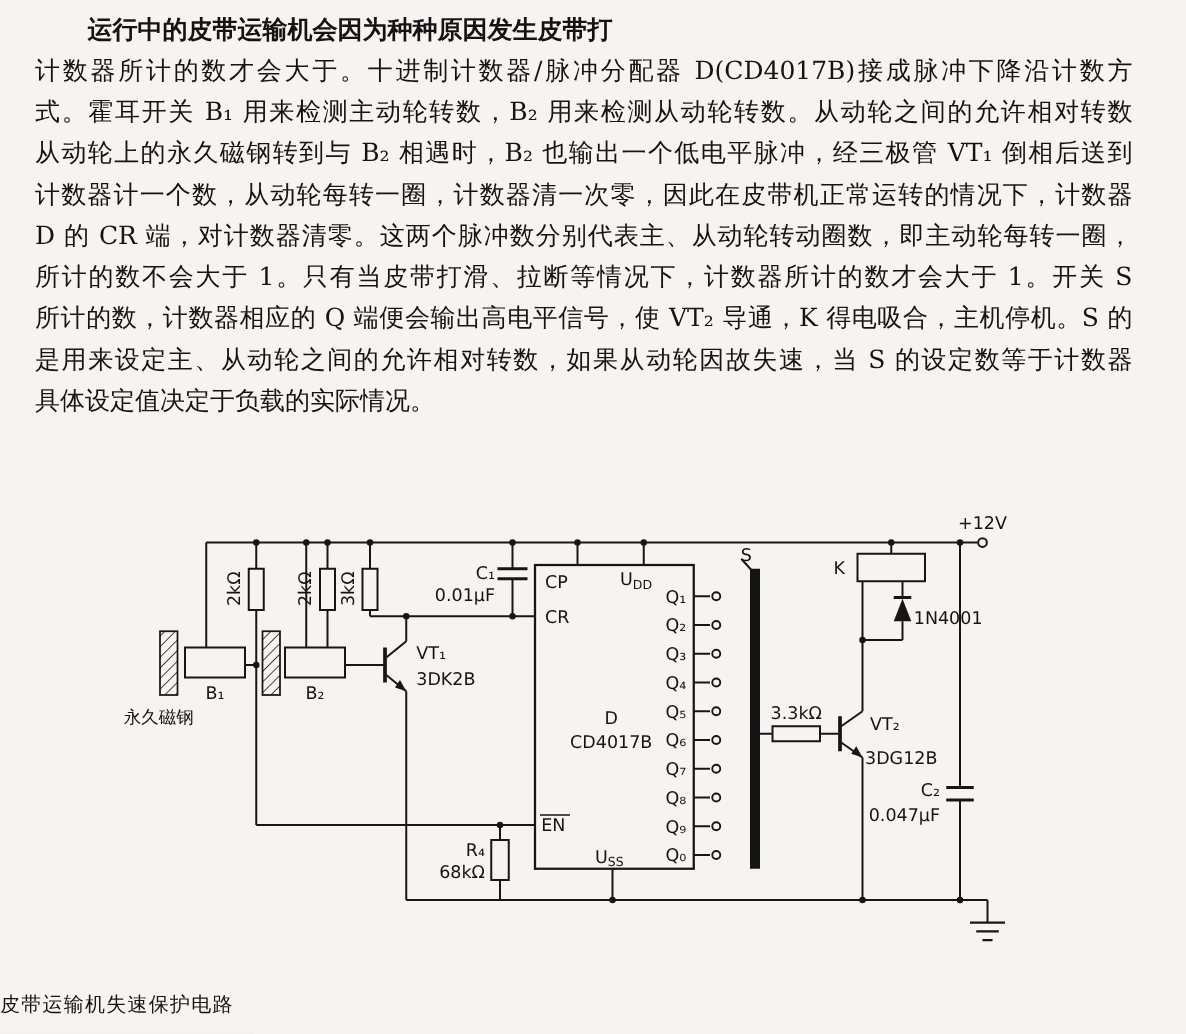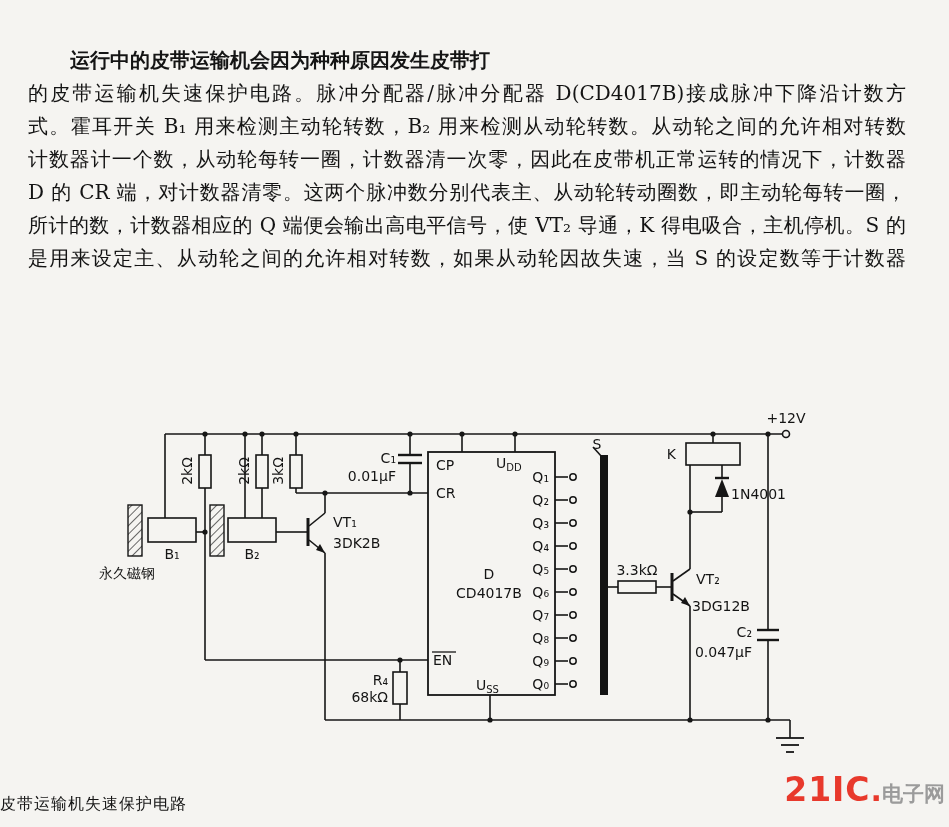--- a/index.html
+++ b/index.html
@@ -6,21 +6,21 @@
   .page{
     position:relative;width:949px;height:827px;background:#f5f4f1;
     color:#141414;overflow:hidden;
     font-family:"DejaVu Serif","Liberation Serif",serif;
   }
   .text-block{position:absolute;top:7px;left:28px;width:878px;}
   .line{
     font-size:20px;line-height:33px;
     text-align:justify;text-align-last:justify;
   }
-  .line.first{font-weight:bold;padding-left:42px;text-align-last:left;margin-top:37px;}
+  .line.first{font-weight:bold;padding-left:42px;text-align-last:left;}
   .line.last{text-align-last:left;}
   .circuit{position:absolute;left:0;top:405px;}
   .circuit text{
     font-family:"DejaVu Sans","Liberation Sans",sans-serif;
     fill:#141414;font-size:14px;
   }
   .caption{
     position:absolute;top:794px;left:0;width:100%;
     text-align:left;font-size:16px;letter-spacing:1px;
   }
@@ -33,26 +33,29 @@
   .wm-dot{color:#e8392c;font-size:30px;font-weight:bold;}
   .wm-site{color:#9b9b9b;font-size:21px;font-weight:bold;}
 </style>
 </head>
 <body>
 
 <div class="page">
 
   <div class="text-block">
     <div class="line first">运行中的皮带运输机会因为种种原因发生皮带打</div>
-    <div class="line">的皮带运输机失速保护电路。脉冲分配器/脉冲分配器 D(CD4017B)接成脉冲下降沿计数方</div>
+    <div class="line">计数器所计的数才会大于。十进制计数器/脉冲分配器 D(CD4017B)接成脉冲下降沿计数方</div>
     <div class="line">式。霍耳开关 B₁ 用来检测主动轮转数，B₂ 用来检测从动轮转数。从动轮之间的允许相对转数</div>
+    <div class="line">从动轮上的永久磁钢转到与 B₂ 相遇时，B₂ 也输出一个低电平脉冲，经三极管 VT₁ 倒相后送到</div>
     <div class="line">计数器计一个数，从动轮每转一圈，计数器清一次零，因此在皮带机正常运转的情况下，计数器</div>
     <div class="line">D 的 CR 端，对计数器清零。这两个脉冲数分别代表主、从动轮转动圈数，即主动轮每转一圈，</div>
+    <div class="line">所计的数不会大于 1。只有当皮带打滑、拉断等情况下，计数器所计的数才会大于 1。开关 S</div>
     <div class="line">所计的数，计数器相应的 Q 端便会输出高电平信号，使 VT₂ 导通，K 得电吸合，主机停机。S 的</div>
     <div class="line">是用来设定主、从动轮之间的允许相对转数，如果从动轮因故失速，当 S 的设定数等于计数器</div>
+    <div class="line last">具体设定值决定于负载的实际情况。</div>
   </div>
 
   <svg class="circuit" width="949" height="370" viewBox="0 405 949 370">
     <defs>
       <pattern id="hatch" width="6" height="6" patternUnits="userSpaceOnUse" patternTransform="rotate(45)">
         <line x1="0" y1="0" x2="0" y2="6" stroke="#2a2a2a" stroke-width="1.4"></line>
       </pattern>
     </defs>
 
     <g stroke="#161616" stroke-width="1.6" fill="none">
@@ -224,17 +227,14 @@
     <text x="388" y="702" text-anchor="end" font-size="13.5">68kΩ</text>
     <text x="172" y="559" text-anchor="middle" font-size="14.5">B₁</text>
     <text x="252" y="559" text-anchor="middle" font-size="14.5">B₂</text>
     <text x="99" y="578" font-size="15.5" style="font-family:'DejaVu Serif','Liberation Serif',serif">永久磁钢</text>
     <text x="333" y="527" font-size="13.5">VT₁</text>
     <text x="333" y="548" font-size="13.5">3DK2B</text>
   </svg>
 
   <div class="caption">皮带运输机失速保护电路</div>
 
-  <div class="watermark">
-    <span class="wm-brand">21IC</span><span class="wm-dot">.</span><span class="wm-site">电子网</span>
-  </div>
 
 </div>
 
 </body></html>

